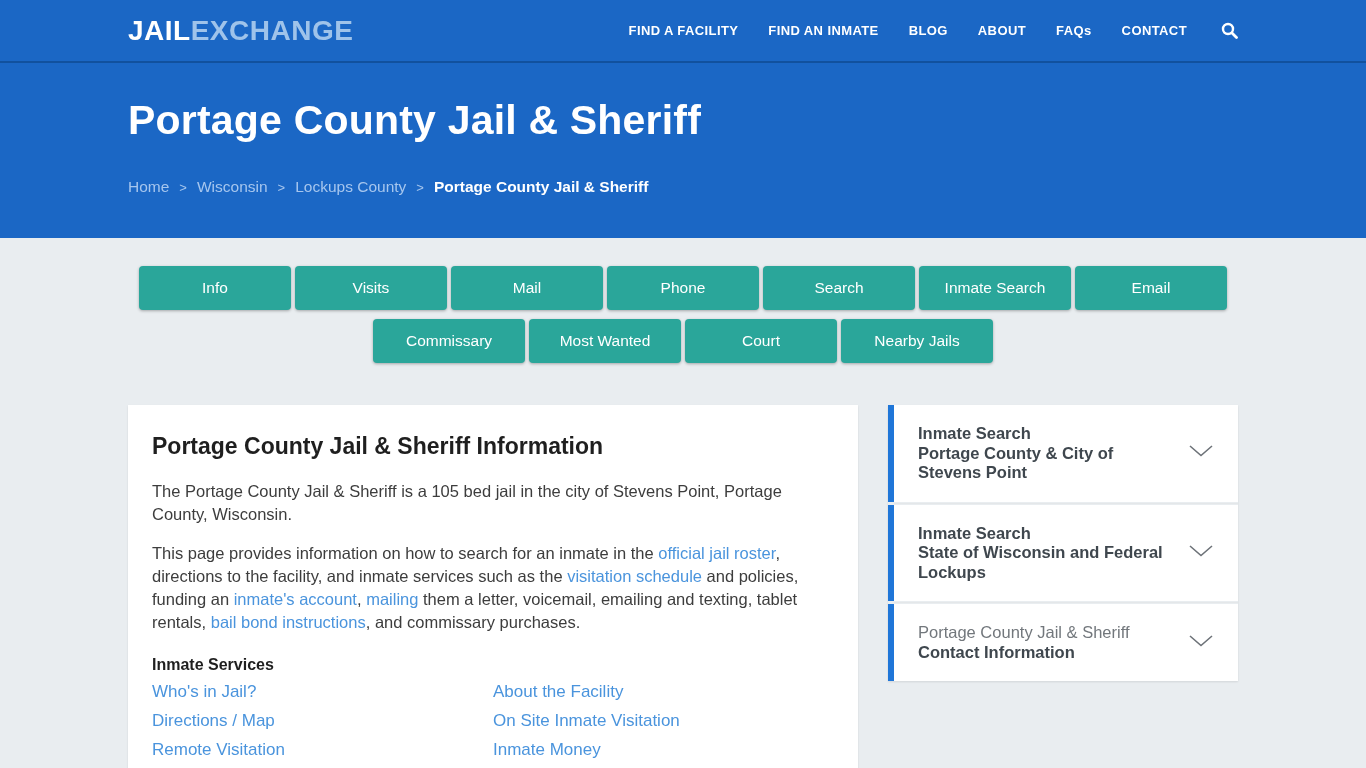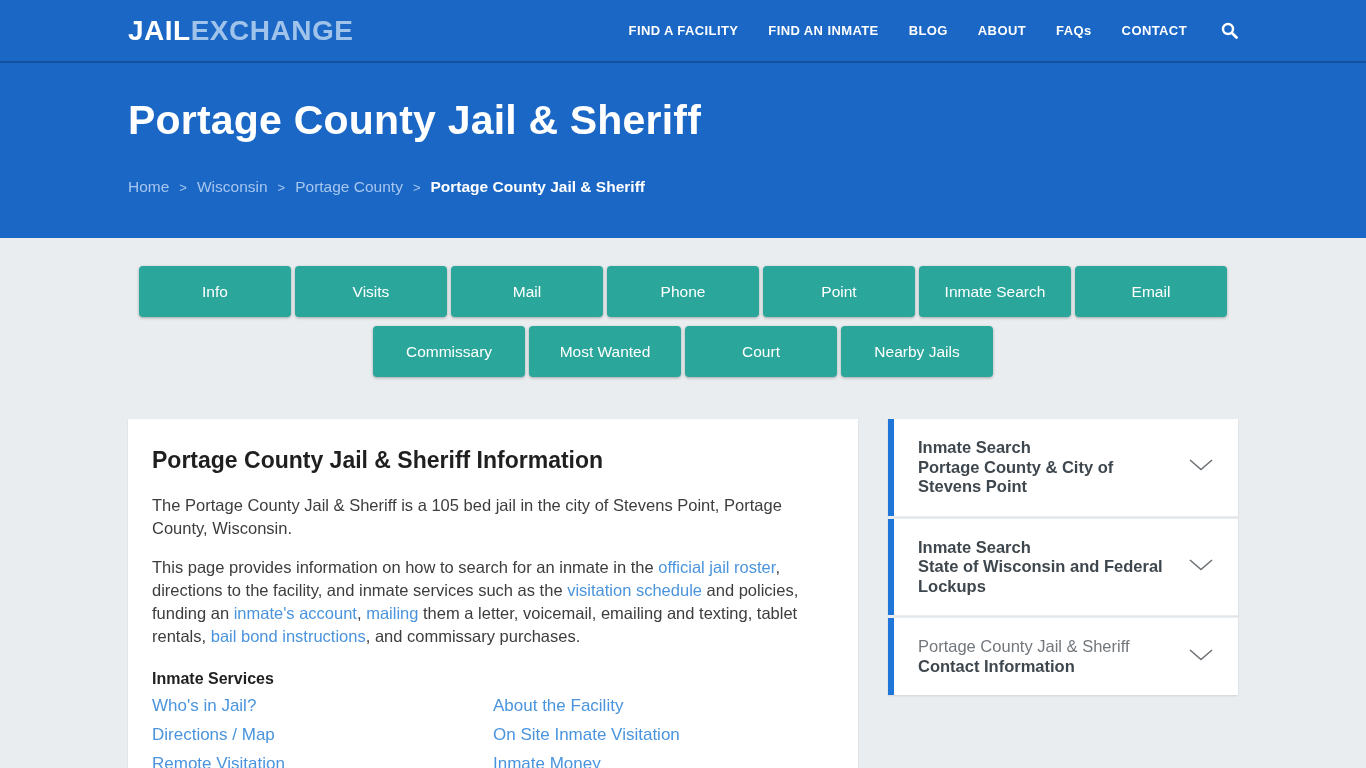--- a/index.html
+++ b/index.html
@@ -55,21 +55,21 @@
   .breadcrumb .crumb { color: #a6c6ee; text-decoration: none; cursor: pointer; }
   .breadcrumb .sep { color: #a6c6ee; font-size: 13px; }
   .breadcrumb .current { color: #ffffff; font-weight: bold; }
 
   
   .btn-grid { margin-top: 28px; }
   .btn-row { display: flex; justify-content: center; gap: 4px; }
   .btn-row + .btn-row { margin-top: 9px; }
   .qbtn {
     width: 152px;
-    height: 51px;
+    height: 44px;
     background: #2aa69a;
     border: none;
     border-radius: 4px;
     color: #ffffff;
     font-family: "Liberation Sans", sans-serif;
     font-size: 15.5px;
     display: flex;
     align-items: center;
     justify-content: center;
     box-shadow: 0 1px 3px rgba(0,0,0,0.3);
@@ -137,34 +137,34 @@
 </header>
 
 <section class="hero">
   <div class="wrap">
     <h1 class="hero-title">Portage County Jail &amp; Sheriff</h1>
     <div class="breadcrumb" id="breadcrumb">
         <a class="crumb">Home</a>
         <span class="sep">&gt;</span>
         <a class="crumb">Wisconsin</a>
         <span class="sep">&gt;</span>
-        <a class="crumb">Portage County</a>
+        <a class="crumb">Lockups County</a>
         <span class="sep">&gt;</span>
         <span class="current">Portage County Jail &amp; Sheriff</span>
       </div>
   </div>
 </section>
 
 <section class="btn-grid">
   <div class="btn-row" id="btn-row1">
       <button class="qbtn">Info</button>
       <button class="qbtn">Visits</button>
       <button class="qbtn">Mail</button>
       <button class="qbtn">Phone</button>
-      <button class="qbtn">Point</button>
+      <button class="qbtn">Search</button>
       <button class="qbtn">Inmate Search</button>
       <button class="qbtn">Email</button>
     </div>
   <div class="btn-row" id="btn-row2">
       <button class="qbtn">Commissary</button>
       <button class="qbtn">Most Wanted</button>
       <button class="qbtn">Court</button>
       <button class="qbtn">Nearby Jails</button>
     </div>
 </section>

